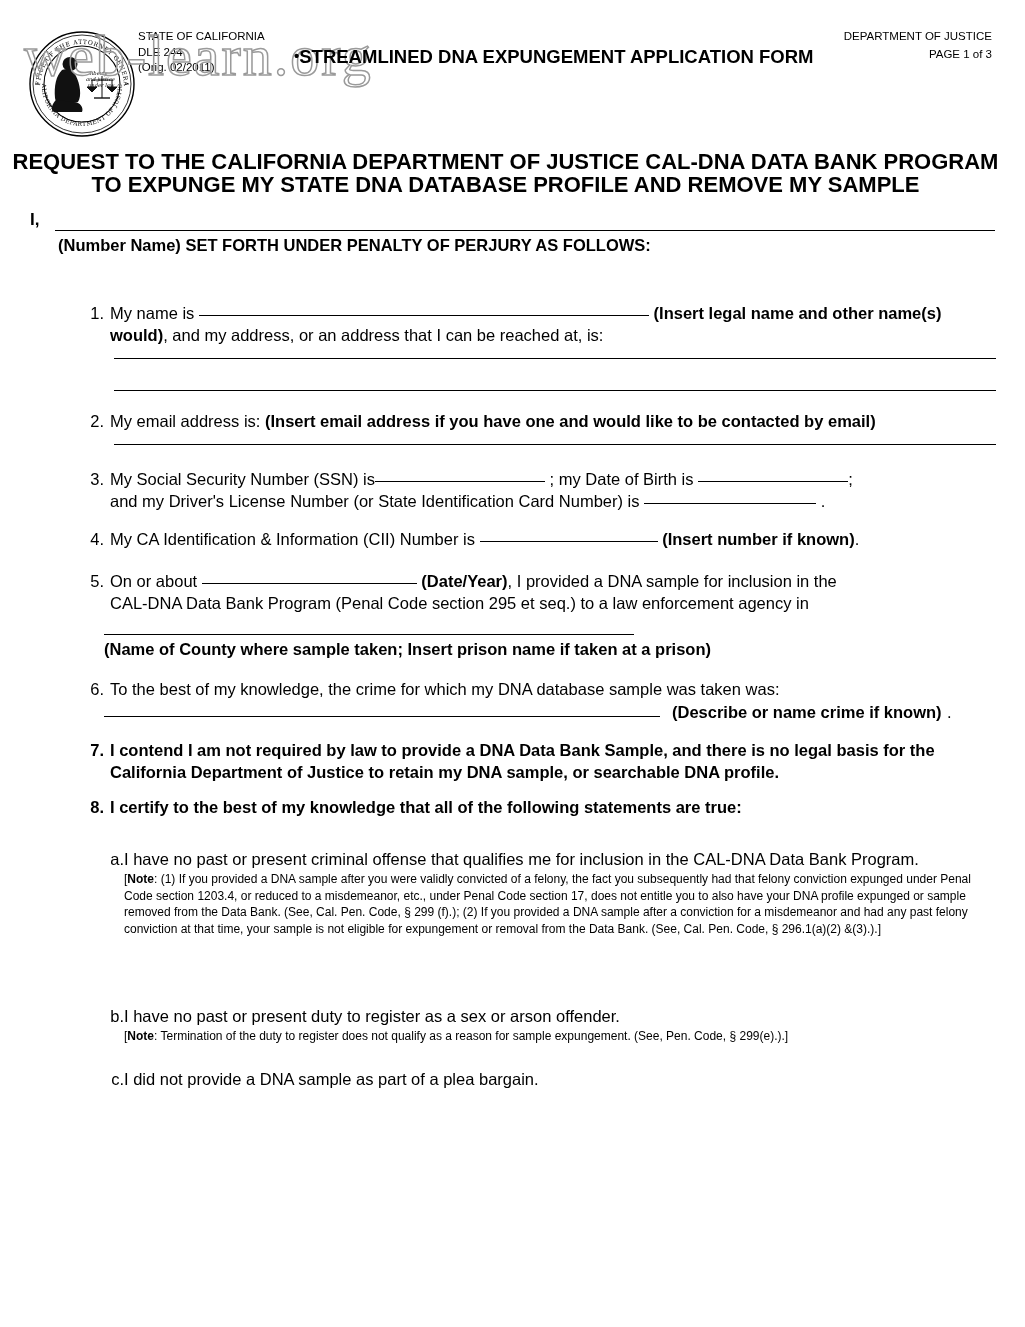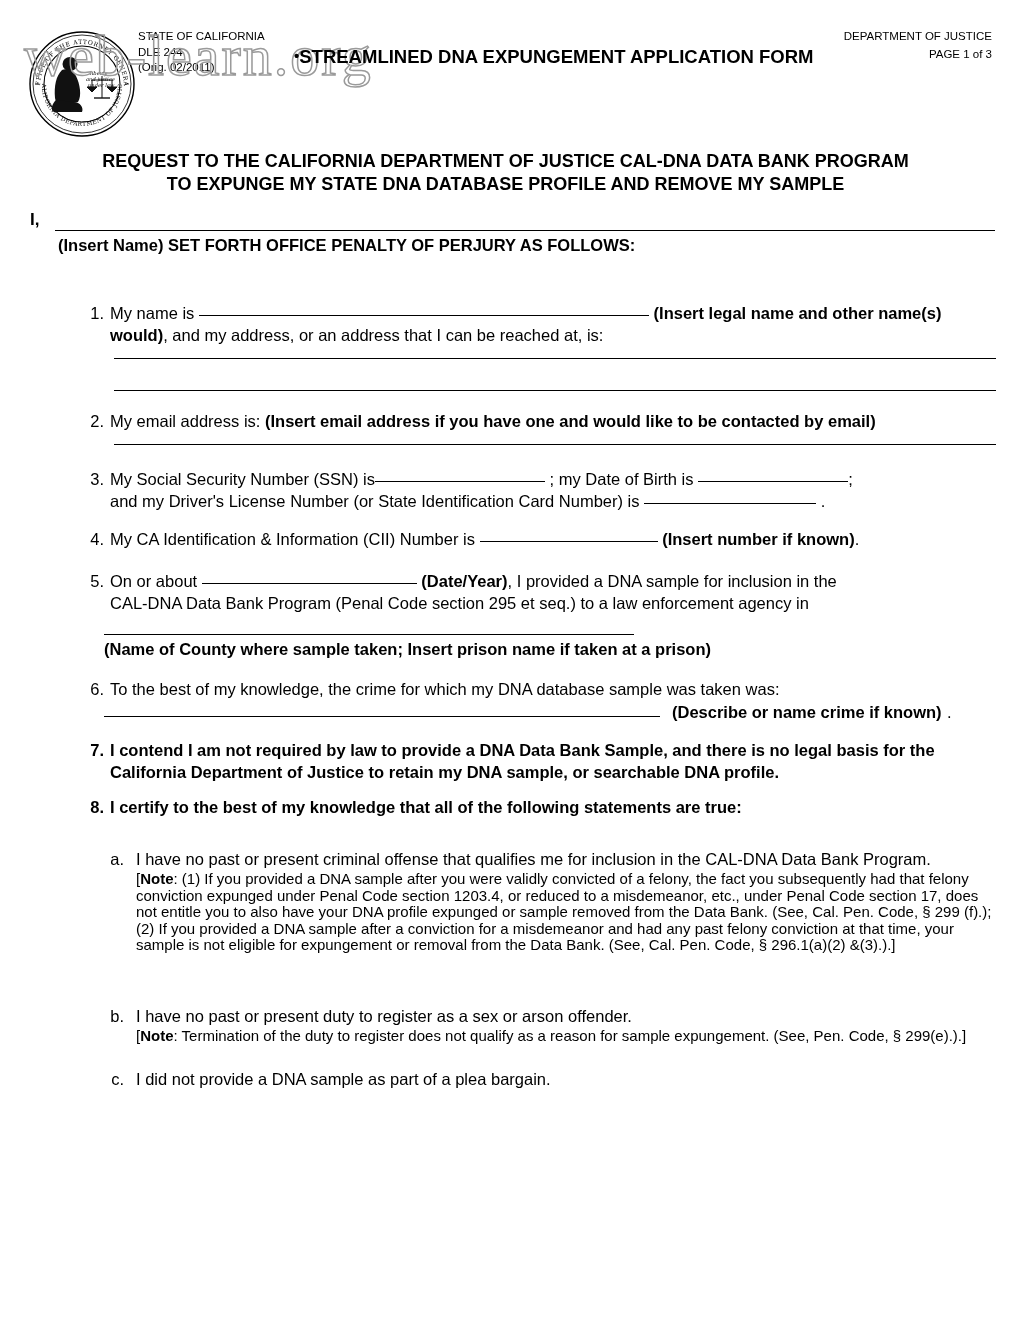--- a/index.html
+++ b/index.html
@@ -81,21 +81,21 @@
     vertical-align: 2px;
   }
 
   
   #subtitle {
     position: absolute;
     left: 0;
     top: 150px;
     width: 1011px;
     text-align: center;
-    font-size: 18px;
+    font-size: 22px;
     font-weight: bold;
     line-height: 23px;
   }
 
   
   #iline {
     position: absolute;
     left: 30px;
     top: 210px;
     width: 965px;
@@ -158,24 +158,24 @@
     font-size: 16.5px;
     line-height: 22px;
   }
   .sub-item .let {
     position: absolute;
     left: 0;
     top: 0;
     width: 20px;
     text-align: right;
   }
-  .sub-item .body { margin-left: 32px; }
+  .sub-item .body { margin-left: 20px; }
 
   .note {
-    font-size: 15px;
+    font-size: 12px;
     line-height: 16.6px;
     margin-top: 1px;
   }
 </style>
 </head>
 <body>
 
 <div id="page">
 
   <div id="seal">
@@ -241,21 +241,21 @@
   </div>
 
   <div id="subtitle">
     <div>REQUEST TO THE CALIFORNIA DEPARTMENT OF JUSTICE CAL-DNA DATA BANK PROGRAM</div>
     <div>TO EXPUNGE MY STATE DNA DATABASE PROFILE AND REMOVE MY SAMPLE</div>
   </div>
 
   <div id="iline">
     <span class="ichar">I,</span>
     <span class="rule"></span>
-    <span class="sub">(Insert Name) SET FORTH OFFICE PENALTY OF PERJURY AS FOLLOWS:</span>
+    <span class="sub">(Number Name) SET FORTH UNDER PENALTY OF PERJURY AS FOLLOWS:</span>
   </div>
 
   <div class="item" style="left:78px; top:302px; width:918px;">
     <span class="num">1.</span>
     <div class="body">
       <span>My name is</span>
       <span class="blank" style="width:450px;"></span>
       <span class="b">(Insert legal name and other name(s)</span><br>
       <span class="b">would)</span><span>, and my address, or an address that I can be reached at, is:</span>
     </div>

